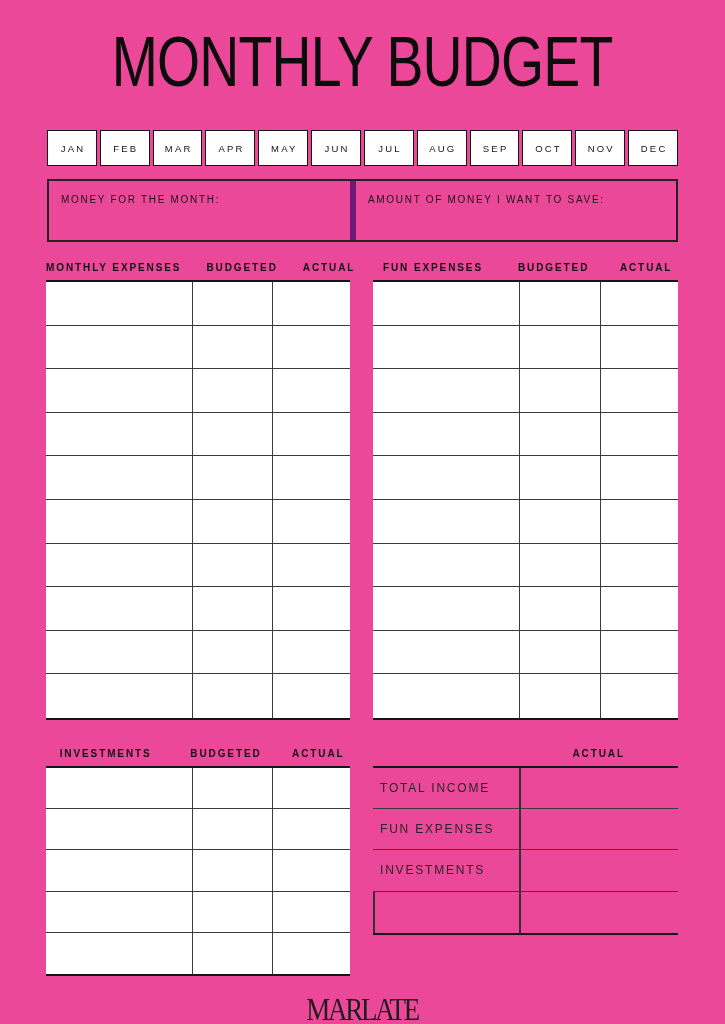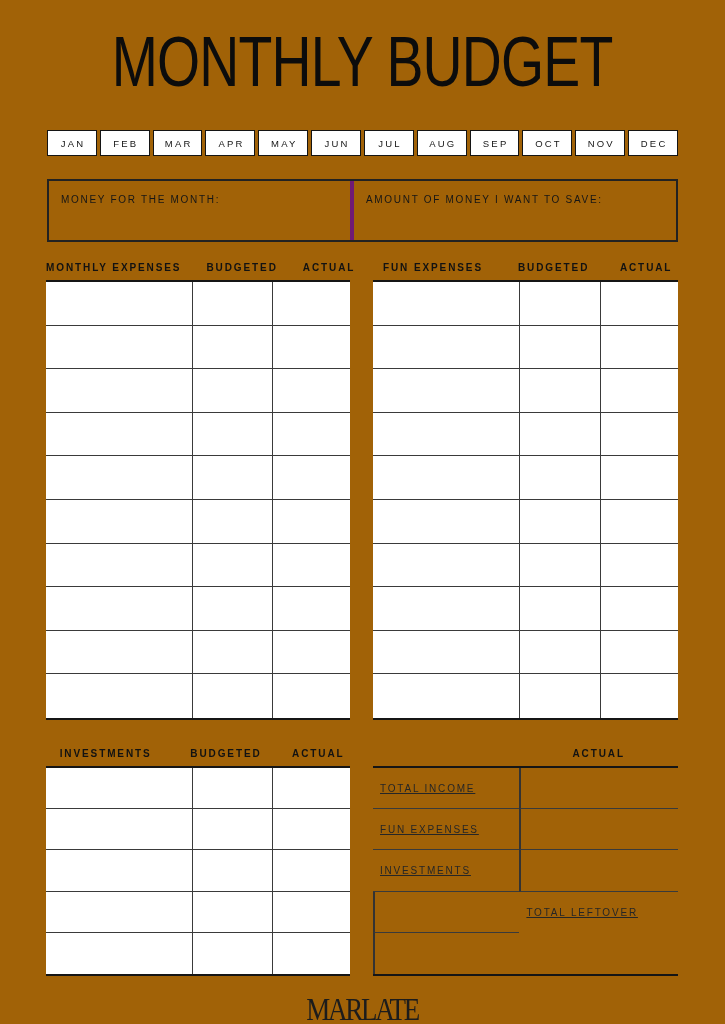--- a/index.html
+++ b/index.html
@@ -1,58 +1,58 @@
 <!DOCTYPE html>
 <html><head>
 <meta charset="utf-8">
 <style>
   * { margin:0; padding:0; box-sizing:border-box; }
   html,body { background:#e9e9e9; }
   .page {
     position:relative;
     width:725px; height:1024px;
     margin:0 auto;
-    background:#a16207;
+    background:#ec4899;
     font-family:"Liberation Sans", sans-serif;
     color:#1a1a1a;
     overflow:hidden;
   }
 
   
   .title-wrap {
     position:absolute; top:26px; left:0; right:0;
     display:flex; justify-content:center;
   }
   .page-title {
     font-size:71px; font-weight:400; line-height:1.0;
     color:#0c0c0c; white-space:nowrap;
     transform:scaleX(0.78); transform-origin:center;
     letter-spacing:-1px;
   }
 
   
   .months {
-    position:absolute; top:130px; left:47px; width:631px; height:26px;
+    position:absolute; top:130px; left:47px; width:631px; height:36px;
     display:flex; gap:3px;
   }
   .month-cell {
     flex:1 1 0; border:1.5px solid #141414; background:#fff;
     display:flex; align-items:center; justify-content:center;
   }
   .month-cell span {
     font-size:9.5px; letter-spacing:2.2px; color:#141414; padding-left:2.2px;
   }
 
   
   .money-row {
     position:absolute; top:179px; left:47px; width:631px; height:63px;
     border:2px solid #222; display:flex;
   }
   .money-box { width:48%; padding:8px 12px; }
-  .money-box.right { width:52%; border-left:4px solid #701a75; }
+  .money-box.right { width:52%; border-left:6px solid #701a75; }
   .money-label { font-size:10px; letter-spacing:1.7px; color:#161616;text-align:right; }
 
   
   .tbl { position:absolute; }
   .tbl-head { display:flex; margin-bottom:7px; height:17px; align-items:flex-end;gap:25px; }
   .tbl-head span {
     display:block; text-align:center; font-weight:700;
     font-size:10px; letter-spacing:1.9px; color:#121212; white-space:nowrap;
   }
   .tbl-head span:nth-child(1){ width:48%; }
@@ -78,23 +78,22 @@
     width:52%; text-align:center; font-weight:700;
     font-size:10px; letter-spacing:1.9px; color:#121212;
   }
   .summary-grid {
     display:grid; grid-template-columns:48% 52%;
     grid-auto-rows:41.2px;
     border-top:2px solid #151515; border-bottom:2px solid #151515;
   }
   .s-label {
     display:flex; align-items:center; padding-left:7px;
-    font-size:10px; letter-spacing:1.8px; color:#262626;
+    font-size:12px; letter-spacing:1.8px; color:#262626;
     border-bottom:1.5px solid #3a3a3a;
-    text-decoration:underline;
   }
   .s-value { border-left:2px solid #333; border-bottom:1.5px solid #3a3a3a; }
   .summary-grid > :nth-last-child(-n+2) { border-bottom:none; }
 
   
   #tbl-monthly { left:46px;  top:256px; width:304px; }
   #tbl-fun     { left:373px; top:256px; width:305px; }
   #tbl-inv     { left:46px;  top:742px; width:304px; }
   #tbl-summary { left:373px; top:742px; width:305px; }
 
@@ -294,21 +293,20 @@
         <div class="s-value"></div>
 
         <div class="s-label">FUN EXPENSES</div>
         <div class="s-value"></div>
 
         <div class="s-label">INVESTMENTS</div>
         <div class="s-value"></div>
 
         <div class="s-value"></div>
 
-        <div class="s-label">TOTAL LEFTOVER</div>
         <div class="s-value"></div>
       </div>
   </div>
 
   <div class="footer">
     <span class="brand">MARLATE</span>
   </div>
 
 </div>
 

